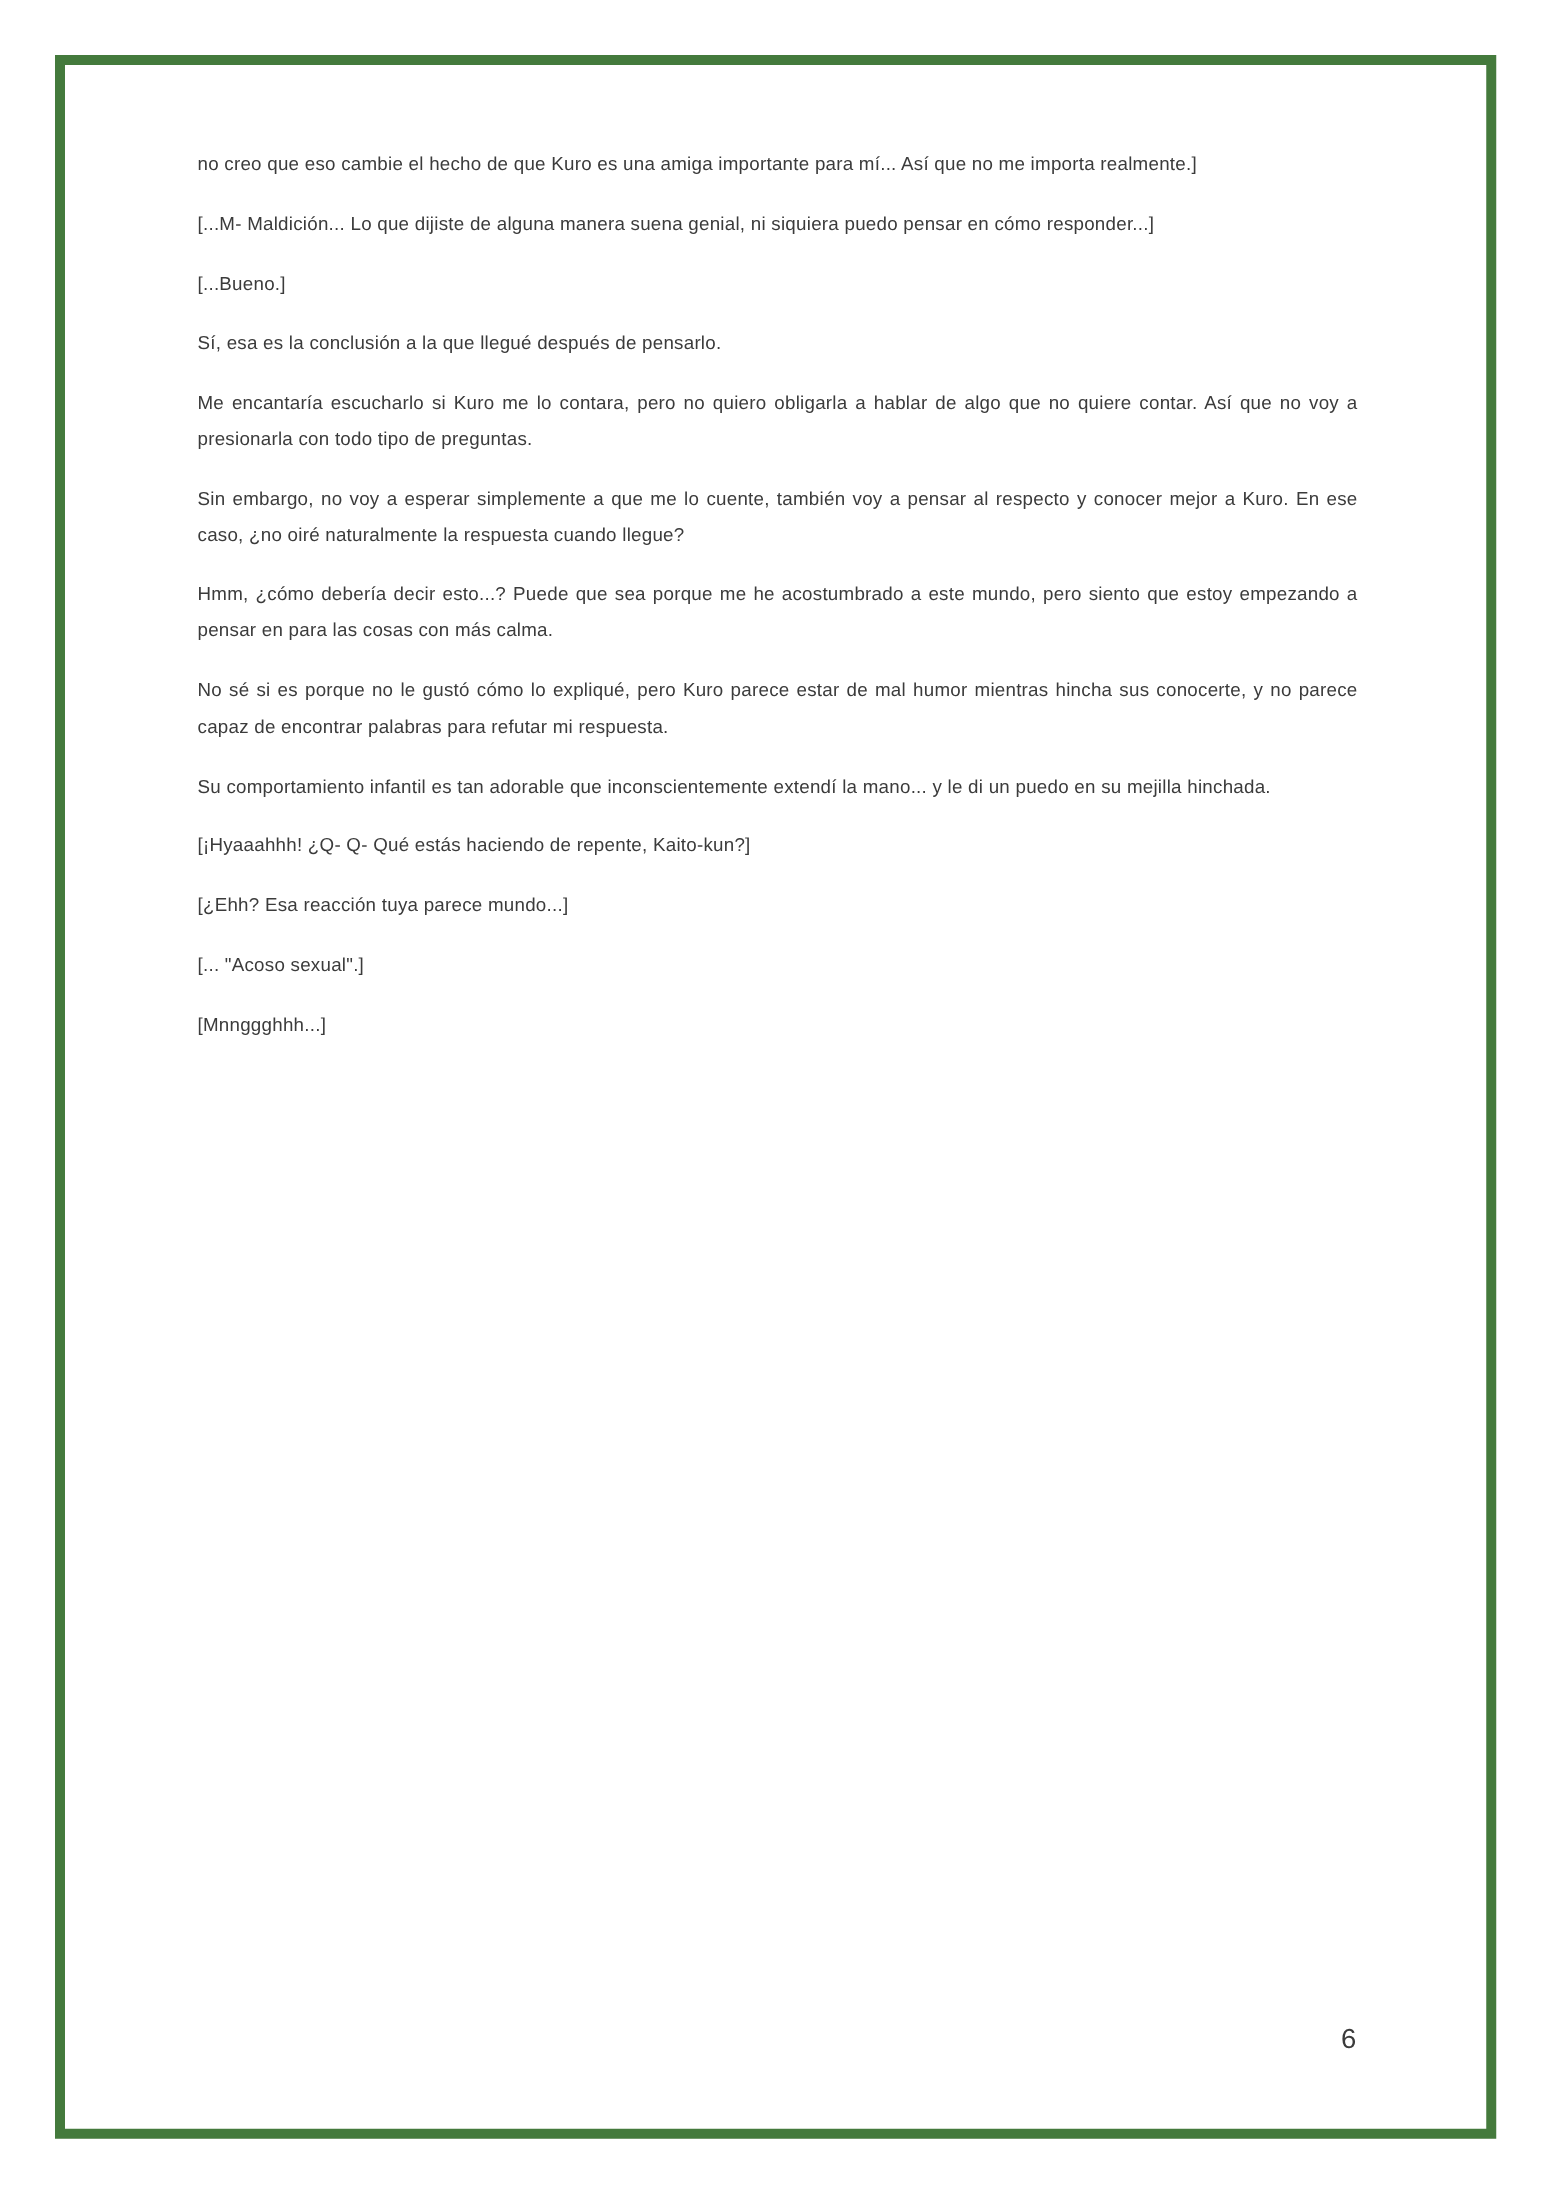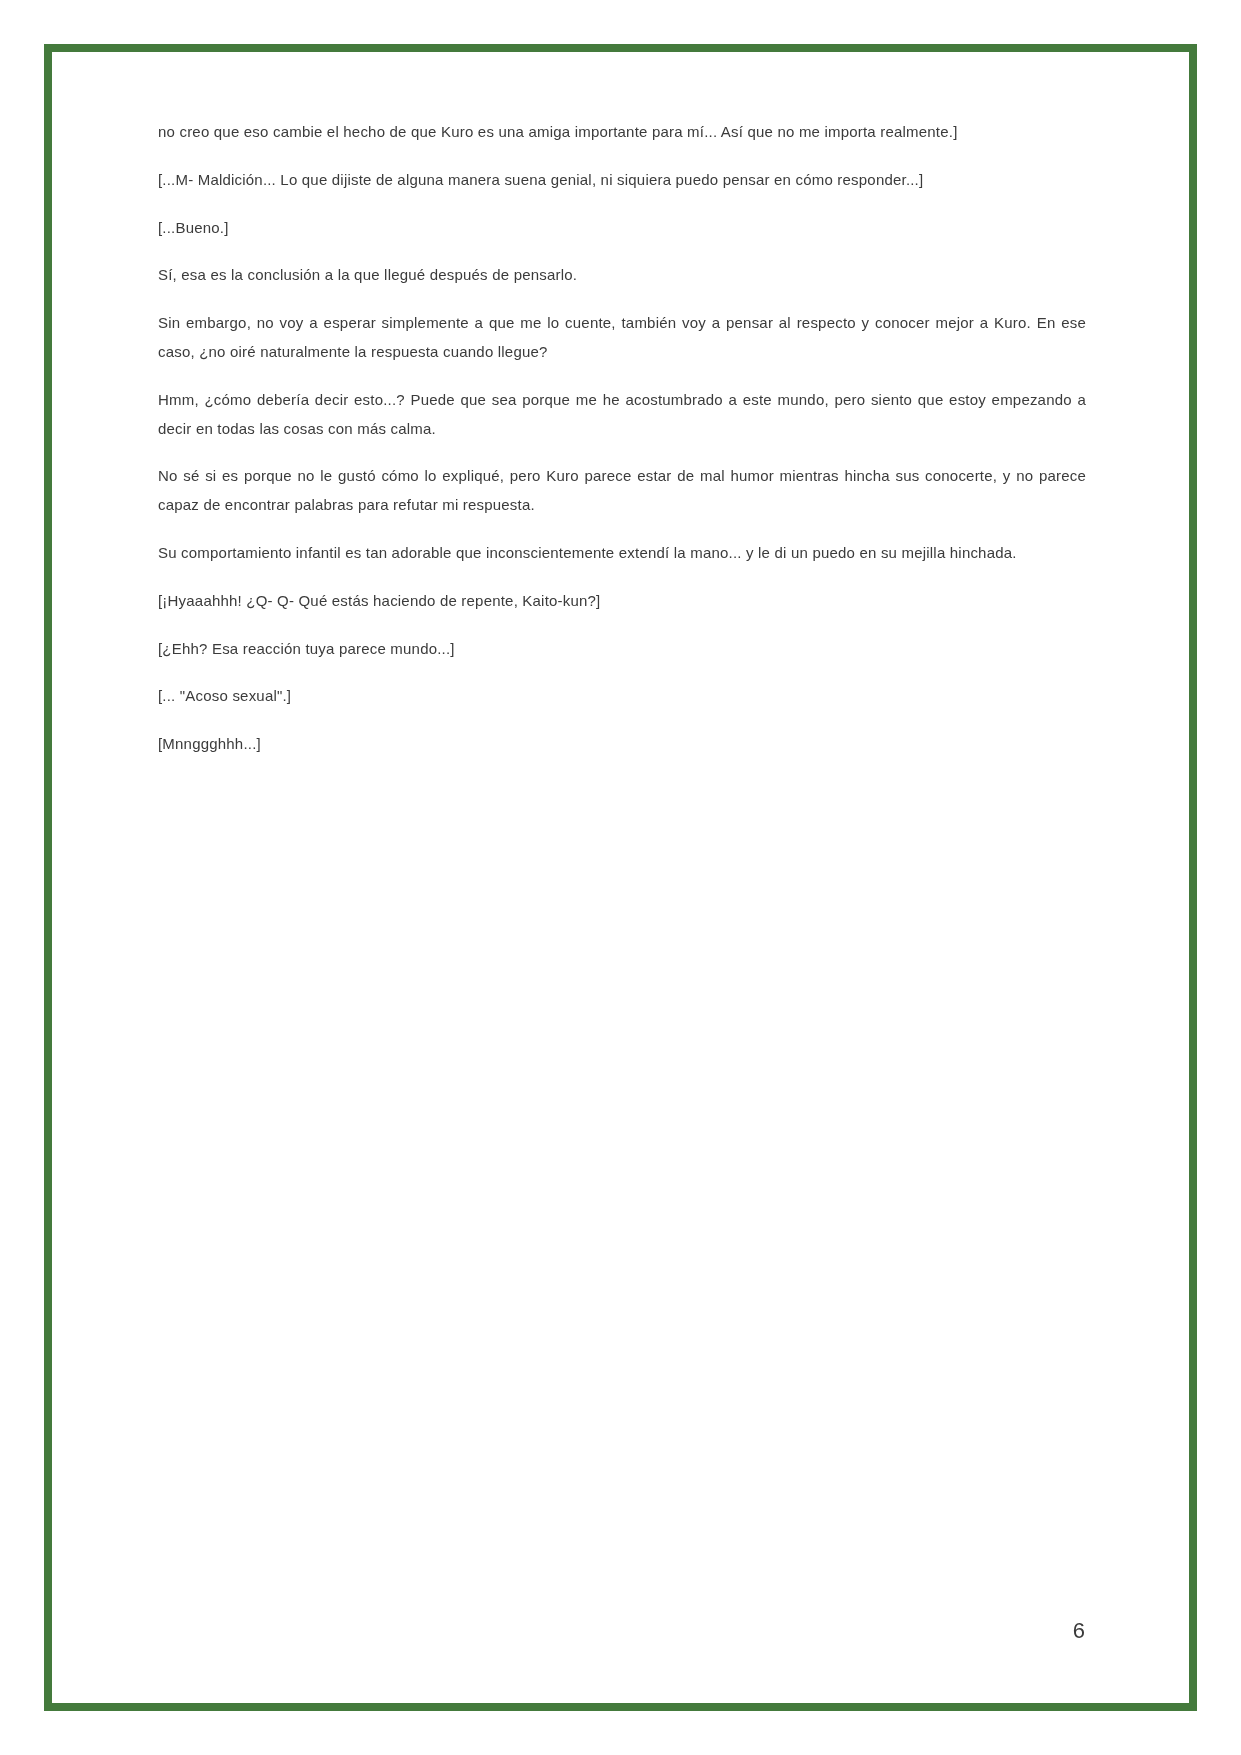--- a/index.html
+++ b/index.html
@@ -49,22 +49,23 @@
 </head>
 <body>
 
 <div class="page-frame"></div>
 
 <div class="content">
   <p>no creo que eso cambie el hecho de que Kuro es una amiga importante para mí... Así que no me importa realmente.]</p>
   <p>[...M- Maldición... Lo que dijiste de alguna manera suena genial, ni siquiera puedo pensar en cómo responder...]</p>
   <p>[...Bueno.]</p>
   <p>Sí, esa es la conclusión a la que llegué después de pensarlo.</p>
+  <p>Me encantaría escucharlo si Kuro me lo contara, pero no quiero obligarla a hablar de algo que no quiere contar. Así que no voy a presionarla con todo tipo de preguntas.</p>
   <p>Sin embargo, no voy a esperar simplemente a que me lo cuente, también voy a pensar al respecto y conocer mejor a Kuro. En ese caso, ¿no oiré naturalmente la respuesta cuando llegue?</p>
-  <p>Hmm, ¿cómo debería decir esto...? Puede que sea porque me he acostumbrado a este mundo, pero siento que estoy empezando a decir en todas las cosas con más calma.</p>
+  <p>Hmm, ¿cómo debería decir esto...? Puede que sea porque me he acostumbrado a este mundo, pero siento que estoy empezando a pensar en para las cosas con más calma.</p>
   <p>No sé si es porque no le gustó cómo lo expliqué, pero Kuro parece estar de mal humor mientras hincha sus conocerte, y no parece capaz de encontrar palabras para refutar mi respuesta.</p>
   <p>Su comportamiento infantil es tan adorable que inconscientemente extendí la mano... y le di un puedo en su mejilla hinchada.</p>
   <p>[¡Hyaaahhh! ¿Q- Q- Qué estás haciendo de repente, Kaito-kun?]</p>
   <p>[¿Ehh? Esa reacción tuya parece mundo...]</p>
   <p>[... "Acoso sexual".]</p>
   <p>[Mnnggghhh...]</p>
 </div>
 
 <div class="page-number">6</div>
 

